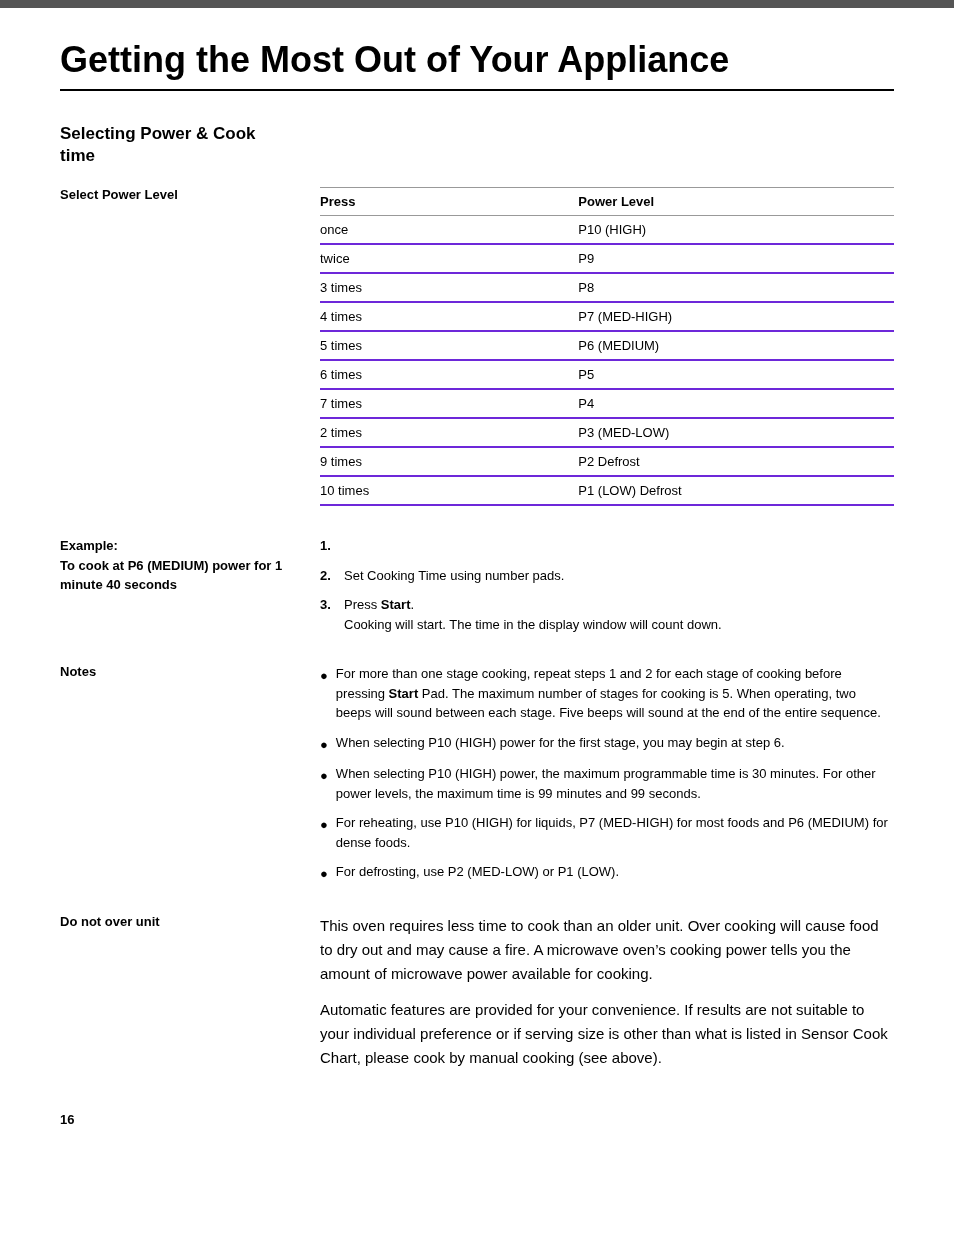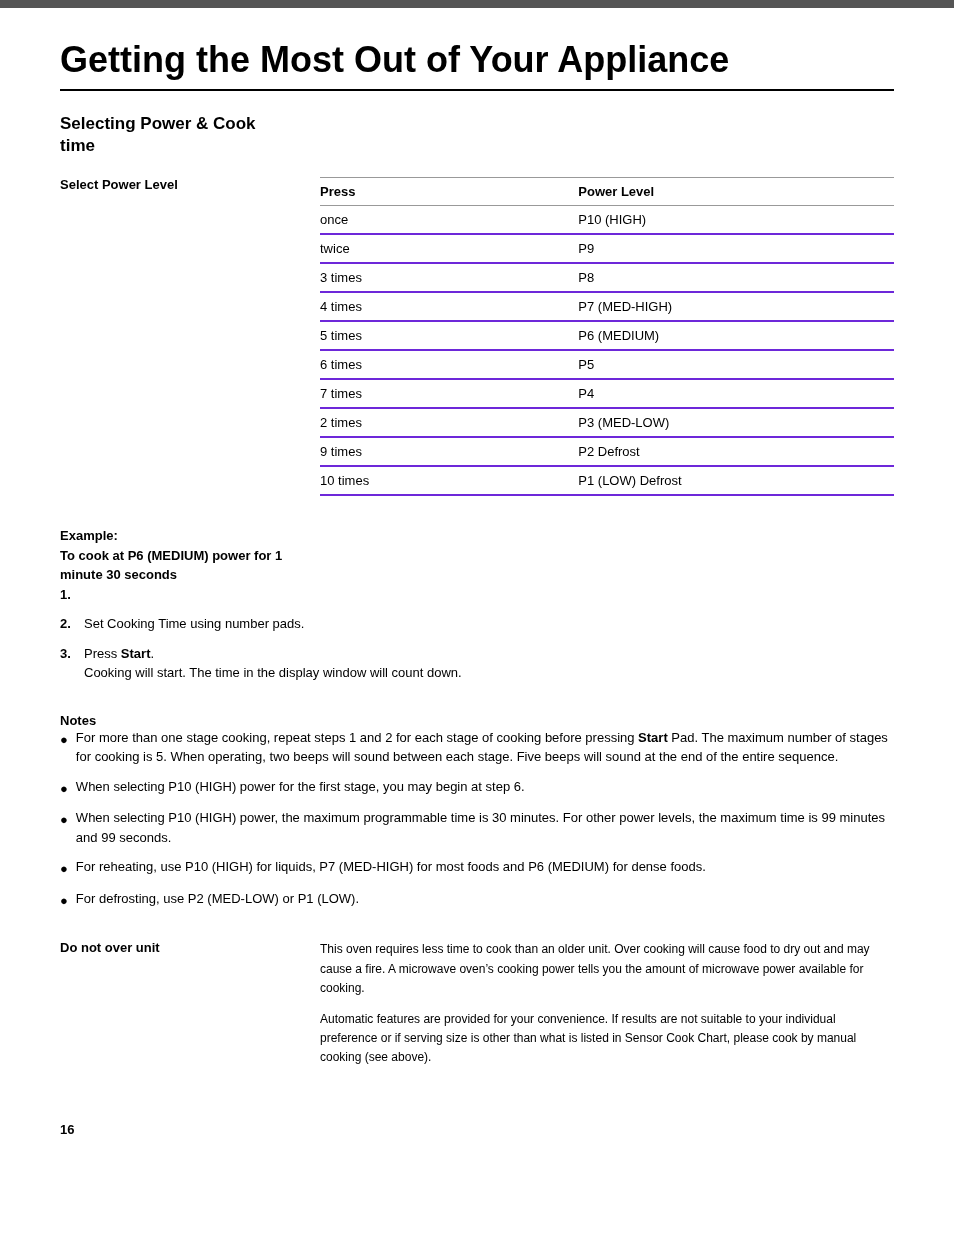--- a/index.html
+++ b/index.html
@@ -16,21 +16,21 @@
       height: 8px;
       background: #555;
       width: 100%;
     }
     .page-content {
       padding: 30px 60px 40px 60px;
     }
     .page-title {
       font-size: 36px;
       font-weight: bold;
-      margin-bottom: 22px;
+      margin-bottom: 32px;
       padding-bottom: 8px;
       border-bottom: 2px solid #000;
       line-height: 1.2;
     }
     .section-title {
       font-size: 17px;
       font-weight: bold;
       margin-bottom: 20px;
       margin-top: 10px;
       line-height: 1.3;
@@ -76,21 +76,20 @@
       vertical-align: top;
     }
     .power-table td:first-child {
       width: 45%;
     }
     
     .example-section {
       display: flex;
       gap: 0;
       margin-top: 30px;
-      flex-direction: column;
     }
     .example-left {
       width: 260px;
       flex-shrink: 0;
       padding-right: 20px;
     }
     .example-right {
       flex: 1;
     }
     .example-label {
@@ -121,21 +120,20 @@
       min-width: 16px;
     }
     .step-text b {
       font-weight: bold;
     }
     
     .notes-section {
       display: flex;
       gap: 0;
       margin-top: 20px;
-      flex-direction: column;
     }
     .notes-left {
       width: 260px;
       flex-shrink: 0;
       padding-right: 20px;
     }
     .notes-right {
       flex: 1;
     }
     .notes-label {
@@ -173,28 +171,28 @@
       padding-right: 20px;
     }
     .dnoc-right {
       flex: 1;
     }
     .dnoc-label {
       font-size: 13px;
       font-weight: bold;
     }
     .dnoc-para {
-      font-size: 12px;
+      font-size: 15px;
       line-height: 1.6;
       margin-bottom: 12px;
     }
     .page-number {
       font-size: 13px;
       font-weight: bold;
-      margin-top: 42px;
+      margin-top: 30px;
     }
   </style>
 </head>
 <body>
 
 <div class="top-bar"></div>
 
 <div class="page-content">
 
   <h1 class="page-title">Getting the Most Out of Your Appliance</h1>
@@ -255,21 +253,21 @@
               <td>P1 (LOW) Defrost</td>
             </tr>
           </tbody>
       </table>
     </div>
   </div>
 
   <div class="example-section">
     <div class="example-left">
       <div class="example-label">Example:</div>
-      <div class="example-sub">To cook at P6 (MEDIUM) power for 1 minute 30 seconds</div>
+      <div class="example-sub">To cook at P6 (MEDIUM) power for 1 minute 40 seconds</div>
     </div>
     <div class="example-right">
       <ol class="steps-list">
         <li>
           <span class="step-num">1.</span>
         </li>
         <li>
           <span class="step-num">2.</span>
           <span class="step-text">Set Cooking Time using number pads.</span>
         </li>

